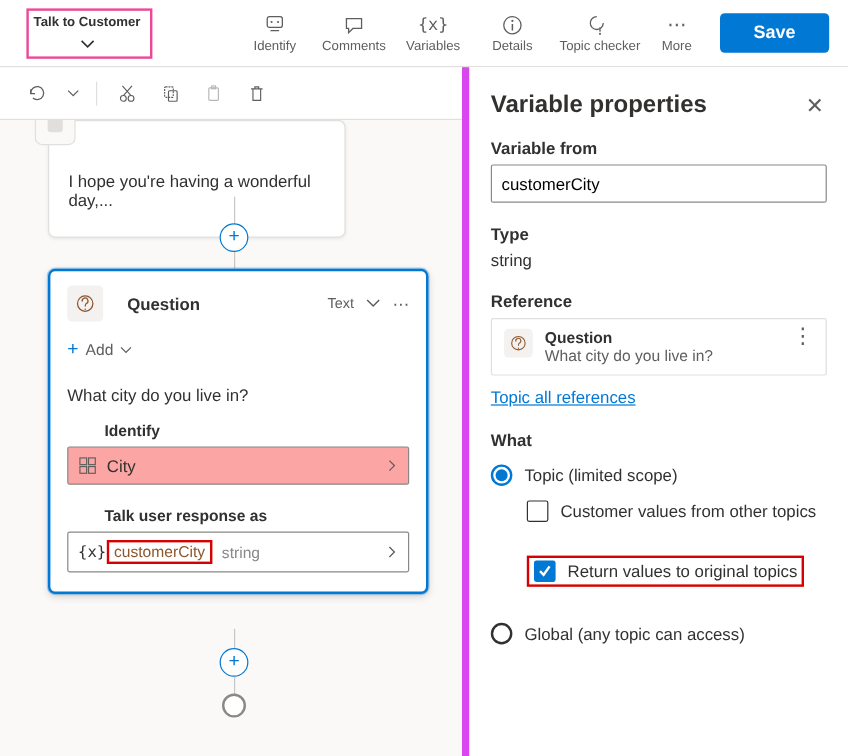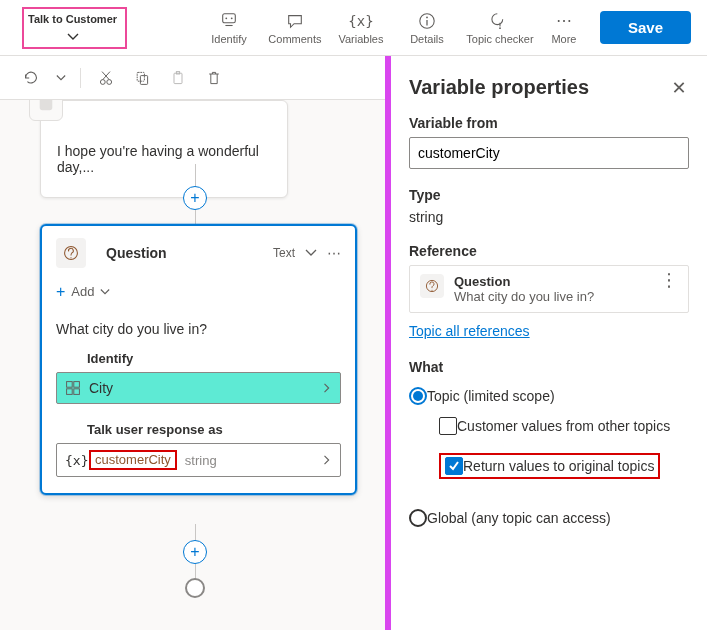--- a/index.html
+++ b/index.html
@@ -31,21 +31,21 @@
 
   .q-card { position:absolute; top:124px; left:40px; width:317px; background:#fff; border:2px solid #0078d4; border-radius:6px; box-shadow:0 0 0 1px rgba(0,120,212,0.3),0 2px 6px rgba(0,0,0,0.15); }
   .q-head { display:flex; align-items:center; padding:12px 14px; }
   .q-head .q-icon-box { width:30px; height:30px; background:#f3f2f1; border-radius:4px; display:flex; align-items:center; justify-content:center; margin-right: 20px; }
   .q-head .q-title { font-weight:600; flex:1; }
   .q-head .q-type { font-size:12px; color:#605e5c; margin-right:10px; }
   .q-body { padding:4px 14px 16px 14px; }
   .add-row { display:flex; align-items:center; gap:6px; color:#605e5c; padding:4px 14px 10px; font-size:13px; cursor:pointer; }
   .q-text { font-size:14px; margin:8px 0 14px; }
   .lbl { font-weight:600; font-size:13px; margin-bottom:6px;padding-left:31px; }
-  .field { display:flex; align-items:center; border:1px solid #8a8886; border-radius:2px; padding:7px 8px; font-size:14px; background:#5eead4; cursor:pointer; }
+  .field { display:flex; align-items:center; border:1px solid #8a8886; border-radius:2px; padding:7px 8px; font-size:14px; background:#fca5a5; cursor:pointer; }
   .field .chev { margin-left:auto; }
   .varchip-row { display:flex; align-items:center; border:1px solid #8a8886; border-radius:2px; padding:6px 8px; font-size:13px; background:#fff; margin-top:6px; cursor:pointer; }
   .varchip-row .vx { width:20px; text-align:center; font-family: "Segoe UI", monospace; }
   .varchip-row .vname { color:#8e562e; border:2px solid #d60000; padding:0 4px 1px; margin:0 4px; }
   .varchip-row .vtype { color:#8a8886; margin-left:4px; }
   .varchip-row .chev { margin-left:auto; }
 
   
   .panel-head { display:flex; align-items:center; justify-content:space-between; margin-bottom:16px; }
   .panel-head h2 { font-size:20px; font-weight:600; margin:0; }
@@ -56,21 +56,21 @@
   .p-static { font-size:14px; color:#323130; }
   .ref-box { border:1px solid #e1dfdd; border-radius:2px; margin-top:6px; }
   .ref-top { display:flex; align-items:flex-start; padding:8px 10px; gap:10px; }
   .ref-icon { width:24px; height:24px; background:#f3f2f1; border-radius:4px; display:flex;align-items:center;justify-content:center; flex-shrink:0; }
   .ref-body .r1 { font-weight:600; font-size:13px; }
   .ref-body .r2 { font-size:13px; color:#605e5c; }
   .ref-dots { margin-left:auto; color:#605e5c; font-size:18px; line-height:12px; cursor:pointer; }
   .ref-sub { padding:6px 10px 8px; font-size:12px; color:#605e5c; }
   .link { color:#0078d4; text-decoration:underline; font-size:14px; margin-top:10px; display:inline-block; cursor:pointer; }
 
-  .radio-row, .check-row { display:flex; align-items:center; gap:0; font-size:14px; padding:6px 0; }
+  .radio-row, .check-row { display:flex; align-items:center; gap:10px; font-size:14px; padding:6px 0; }
   .radio-outer { width:18px; height:18px; border:2px solid #323130; border-radius:50%; display:flex; align-items:center; justify-content:center; cursor:pointer; flex-shrink:0; }
   .radio-outer.sel { border-color:#0078d4; }
   .radio-inner { width:10px; height:10px; border-radius:50%; background:#0078d4; display:none; }
   .radio-outer.sel .radio-inner { display:block; }
   .check-box { width:18px; height:18px; border:1px solid #323130; border-radius:2px; cursor:pointer; flex-shrink:0; display:flex; align-items:center; justify-content:center; background:#fff; }
   .check-box.checked { background:#0078d4; border-color:#0078d4; }
   .check-box.checked svg { display:block; }
   .check-box svg { display:none; }
 
   .usage-sub { padding-left:30px; }
@@ -285,21 +285,21 @@
     <div class="radio-outer sel">
         <div class="radio-inner"></div>
       </div>
     <span>Topic (limited scope)</span>
   </div>
   <div class="usage-sub">
     <div class="check-row">
       <div class="check-box"></div>
       <span>Customer values from other topics</span>
     </div>
-    <div class="hl-red" style="margin-top:12px">
+    <div class="hl-red" style="margin-top:22px">
       <div class="check-row" style="padding:0">
         <div class="check-box checked">
             <svg width="12" height="12" viewBox="0 0 12 12">
               <path d="M2 6 l3 3 l5 -7" stroke="#fff" stroke-width="2" fill="none"></path>
             </svg>
           </div>
         <span>Return values to original topics</span>
       </div>
     </div>
   </div>

